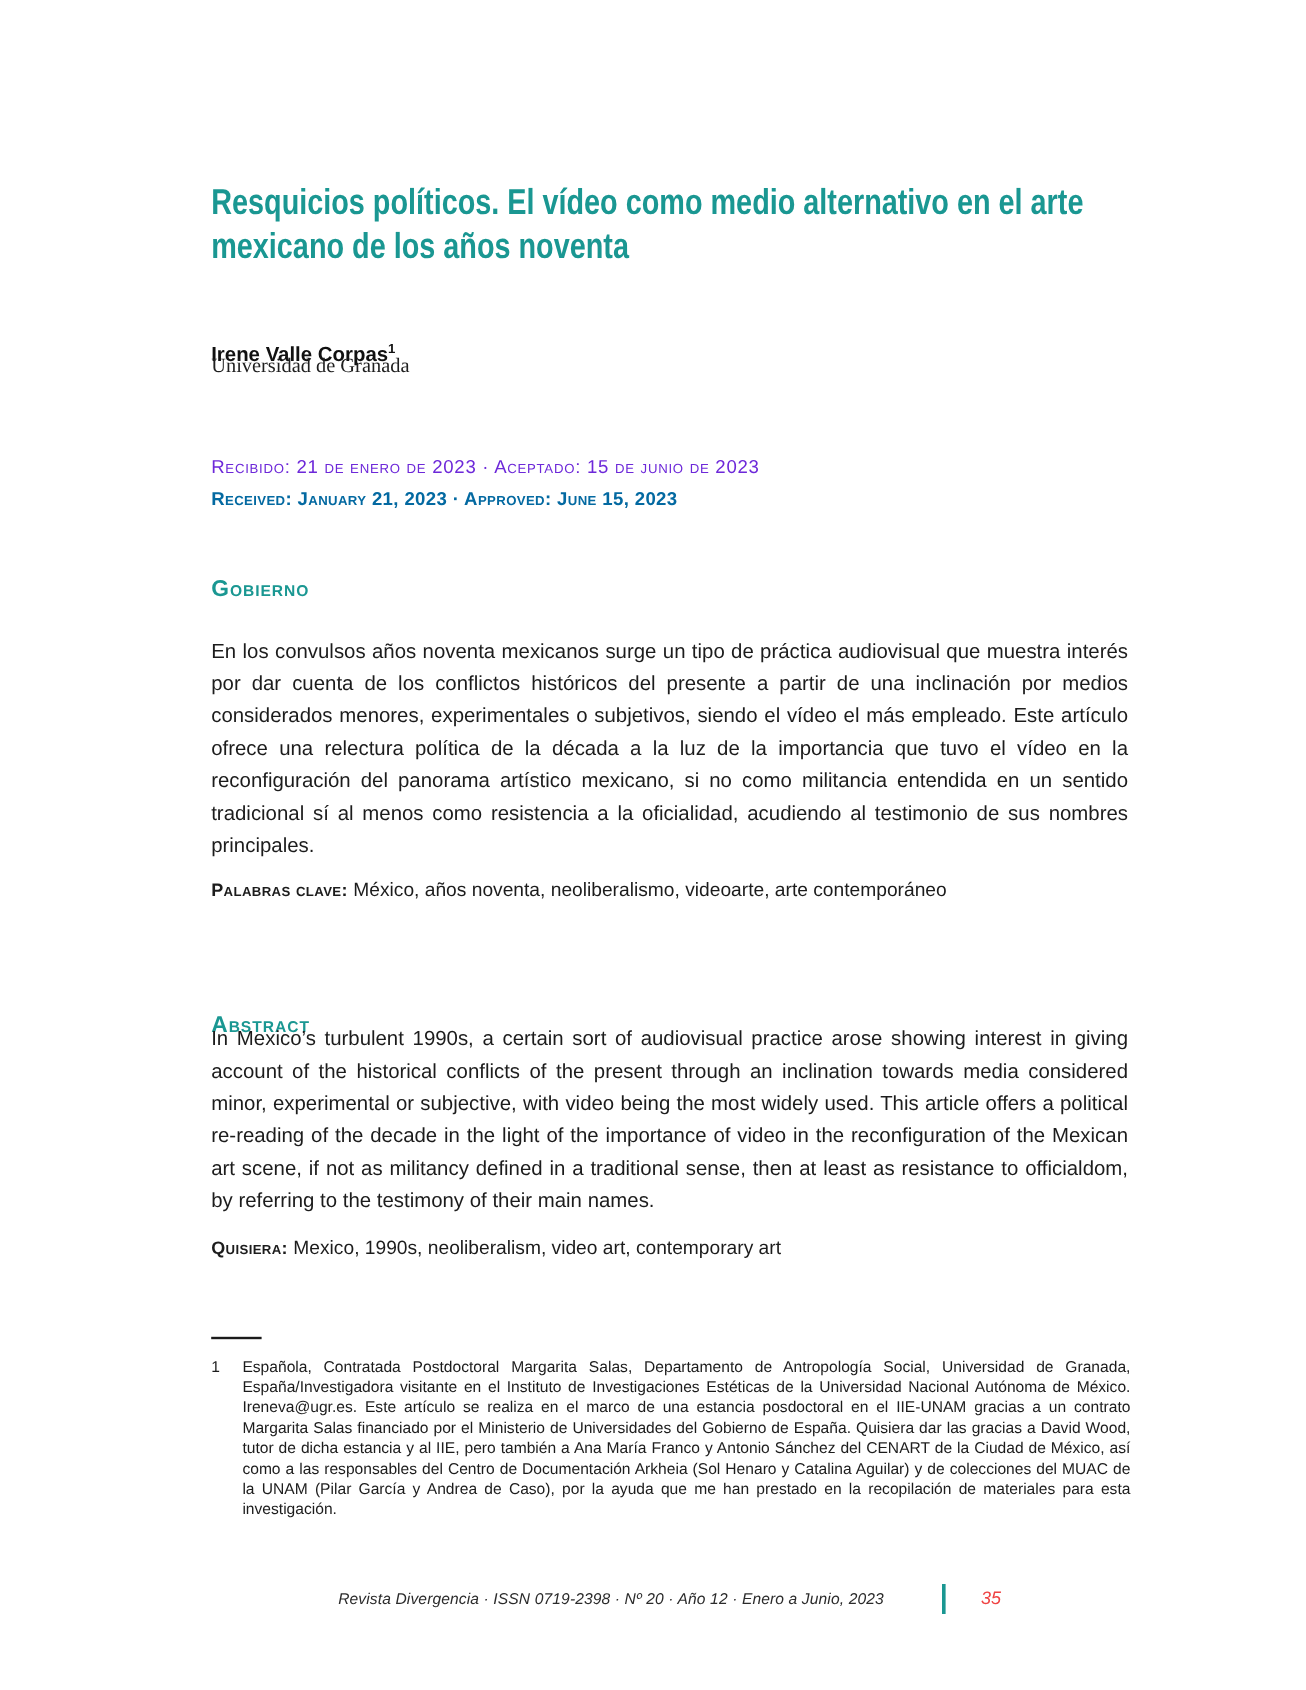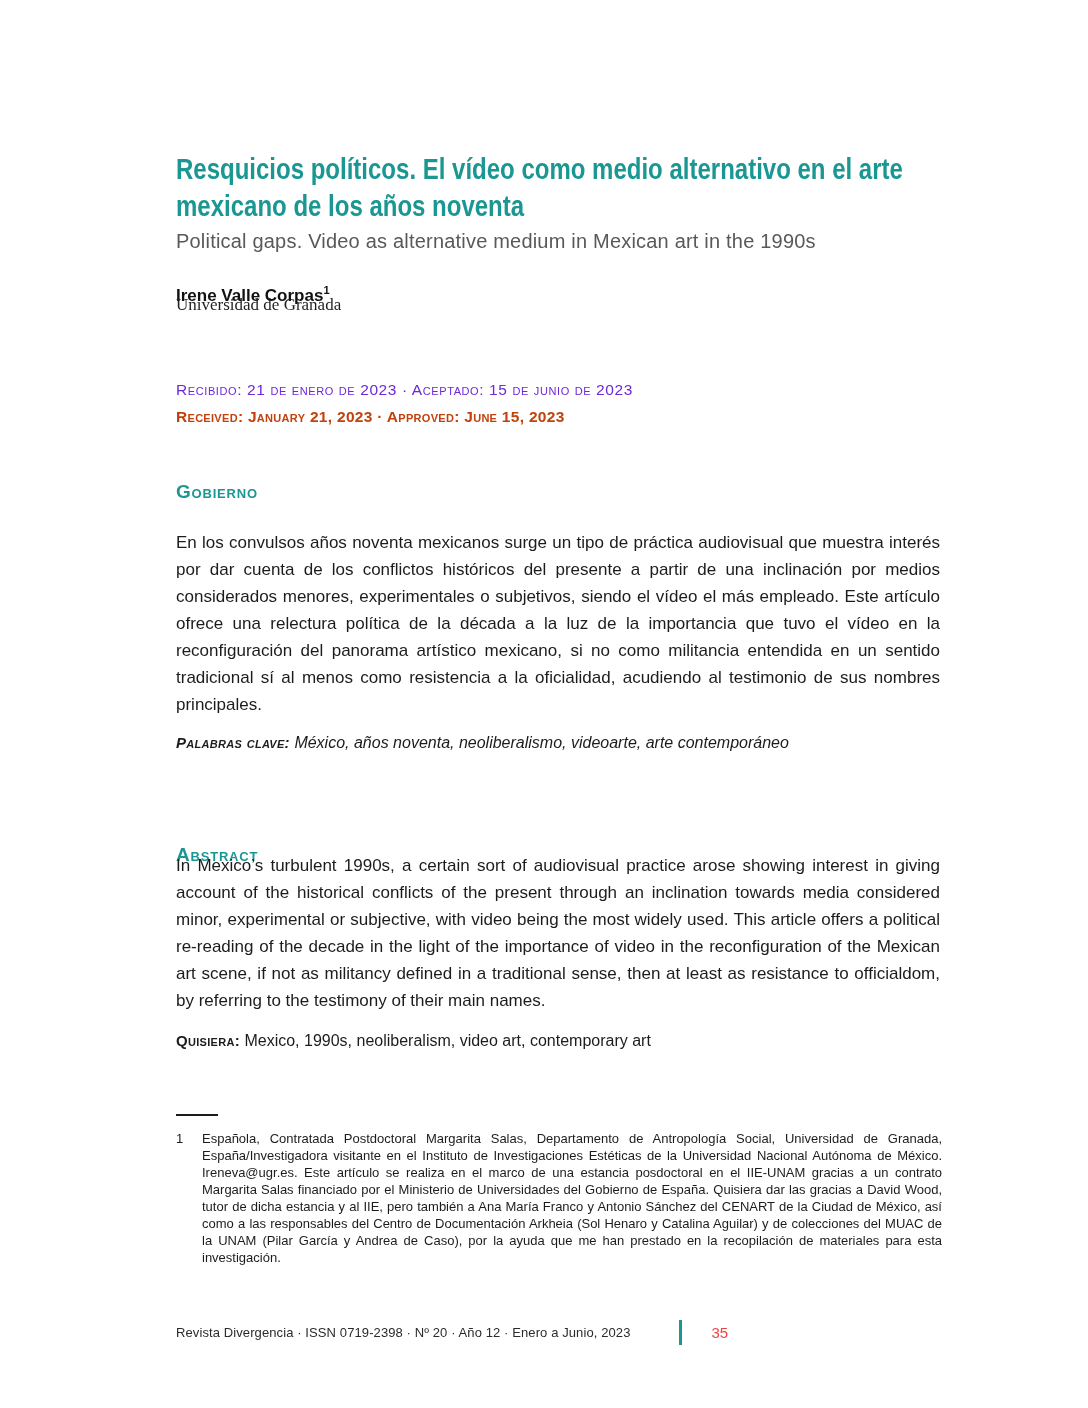--- a/index.html
+++ b/index.html
@@ -52,39 +52,39 @@
     font-variant: small-caps;
     letter-spacing: 0.6px;
     color: #6d28d9;
   }
   .dates-en {
     top: 408px;
     font-size: 15.5px;
     font-variant: small-caps;
     font-weight: 700;
     letter-spacing: 0.3px;
-    color: #c2410c;
+    color: #0369a1;
   }
   .section-heading {
     font-size: 19px;
     font-weight: 700;
     font-variant: small-caps;
     letter-spacing: 0.8px;
     color: #1a9792;
   }
   .resumen-heading { top: 481px; }
   .resumen-body {
     top: 529px;
     font-size: 17px;
     line-height: 27px;
     text-align: justify;
     color: #1c1c1c;
   }
   .keywords-line { font-size: 16px; line-height: 22px; color: #1c1c1c; }
-  .palabras-clave { top: 732px; font-style: italic; }
+  .palabras-clave { top: 732px; }
   .keywords-label {
     font-variant: small-caps;
     font-weight: 700;
     font-size: 15px;
     letter-spacing: 0.3px;
   }
   .abstract-heading { top: 804px; margin-top: 40px; }
   .abstract-body {
     top: 852px;
     font-size: 17px;
@@ -109,22 +109,23 @@
   }
   .footnote-number { flex: 0 0 26px; }
   .footnote-text { flex: 1; text-align: justify; }
 
   .page-footer {
     position: absolute;
     left: 176px;
     right: 148px;
     top: 1320px;
     display: flex;
-    justify-content: flex-start;
+    justify-content: center;
     align-items: center;
+    font-style: italic;
   }
   .footer-journal-line {
     font-size: 13px;
     color: #2b2b2b;
     letter-spacing: 0.1px;
   }
   .footer-divider {
     width: 3px;
     height: 25px;
     background: #1a9792;
@@ -136,21 +137,20 @@
     color: #ef4444;
   }
 </style>
 </head>
 <body>
 
 <div class="page">
 
   <h1 class="abs article-title">Resquicios políticos. El vídeo como medio alternativo en el arte mexicano de los años noventa</h1>
 
-  <h2 class="abs article-subtitle">Political gaps. Video as alternative medium in Mexican art in the 1990s</h2>
 
   <div class="abs author-name">
     <span>Irene Valle Corpas</span><sup>1</sup>
   </div>
 
   <div class="abs author-affiliation">Universidad de Granada</div>
 
   <div class="abs dates-es">Recibido: 21 de enero de 2023 · Aceptado: 15 de junio de 2023</div>
 
   <div class="abs dates-en">Received: January 21, 2023 · Approved: June 15, 2023</div>

